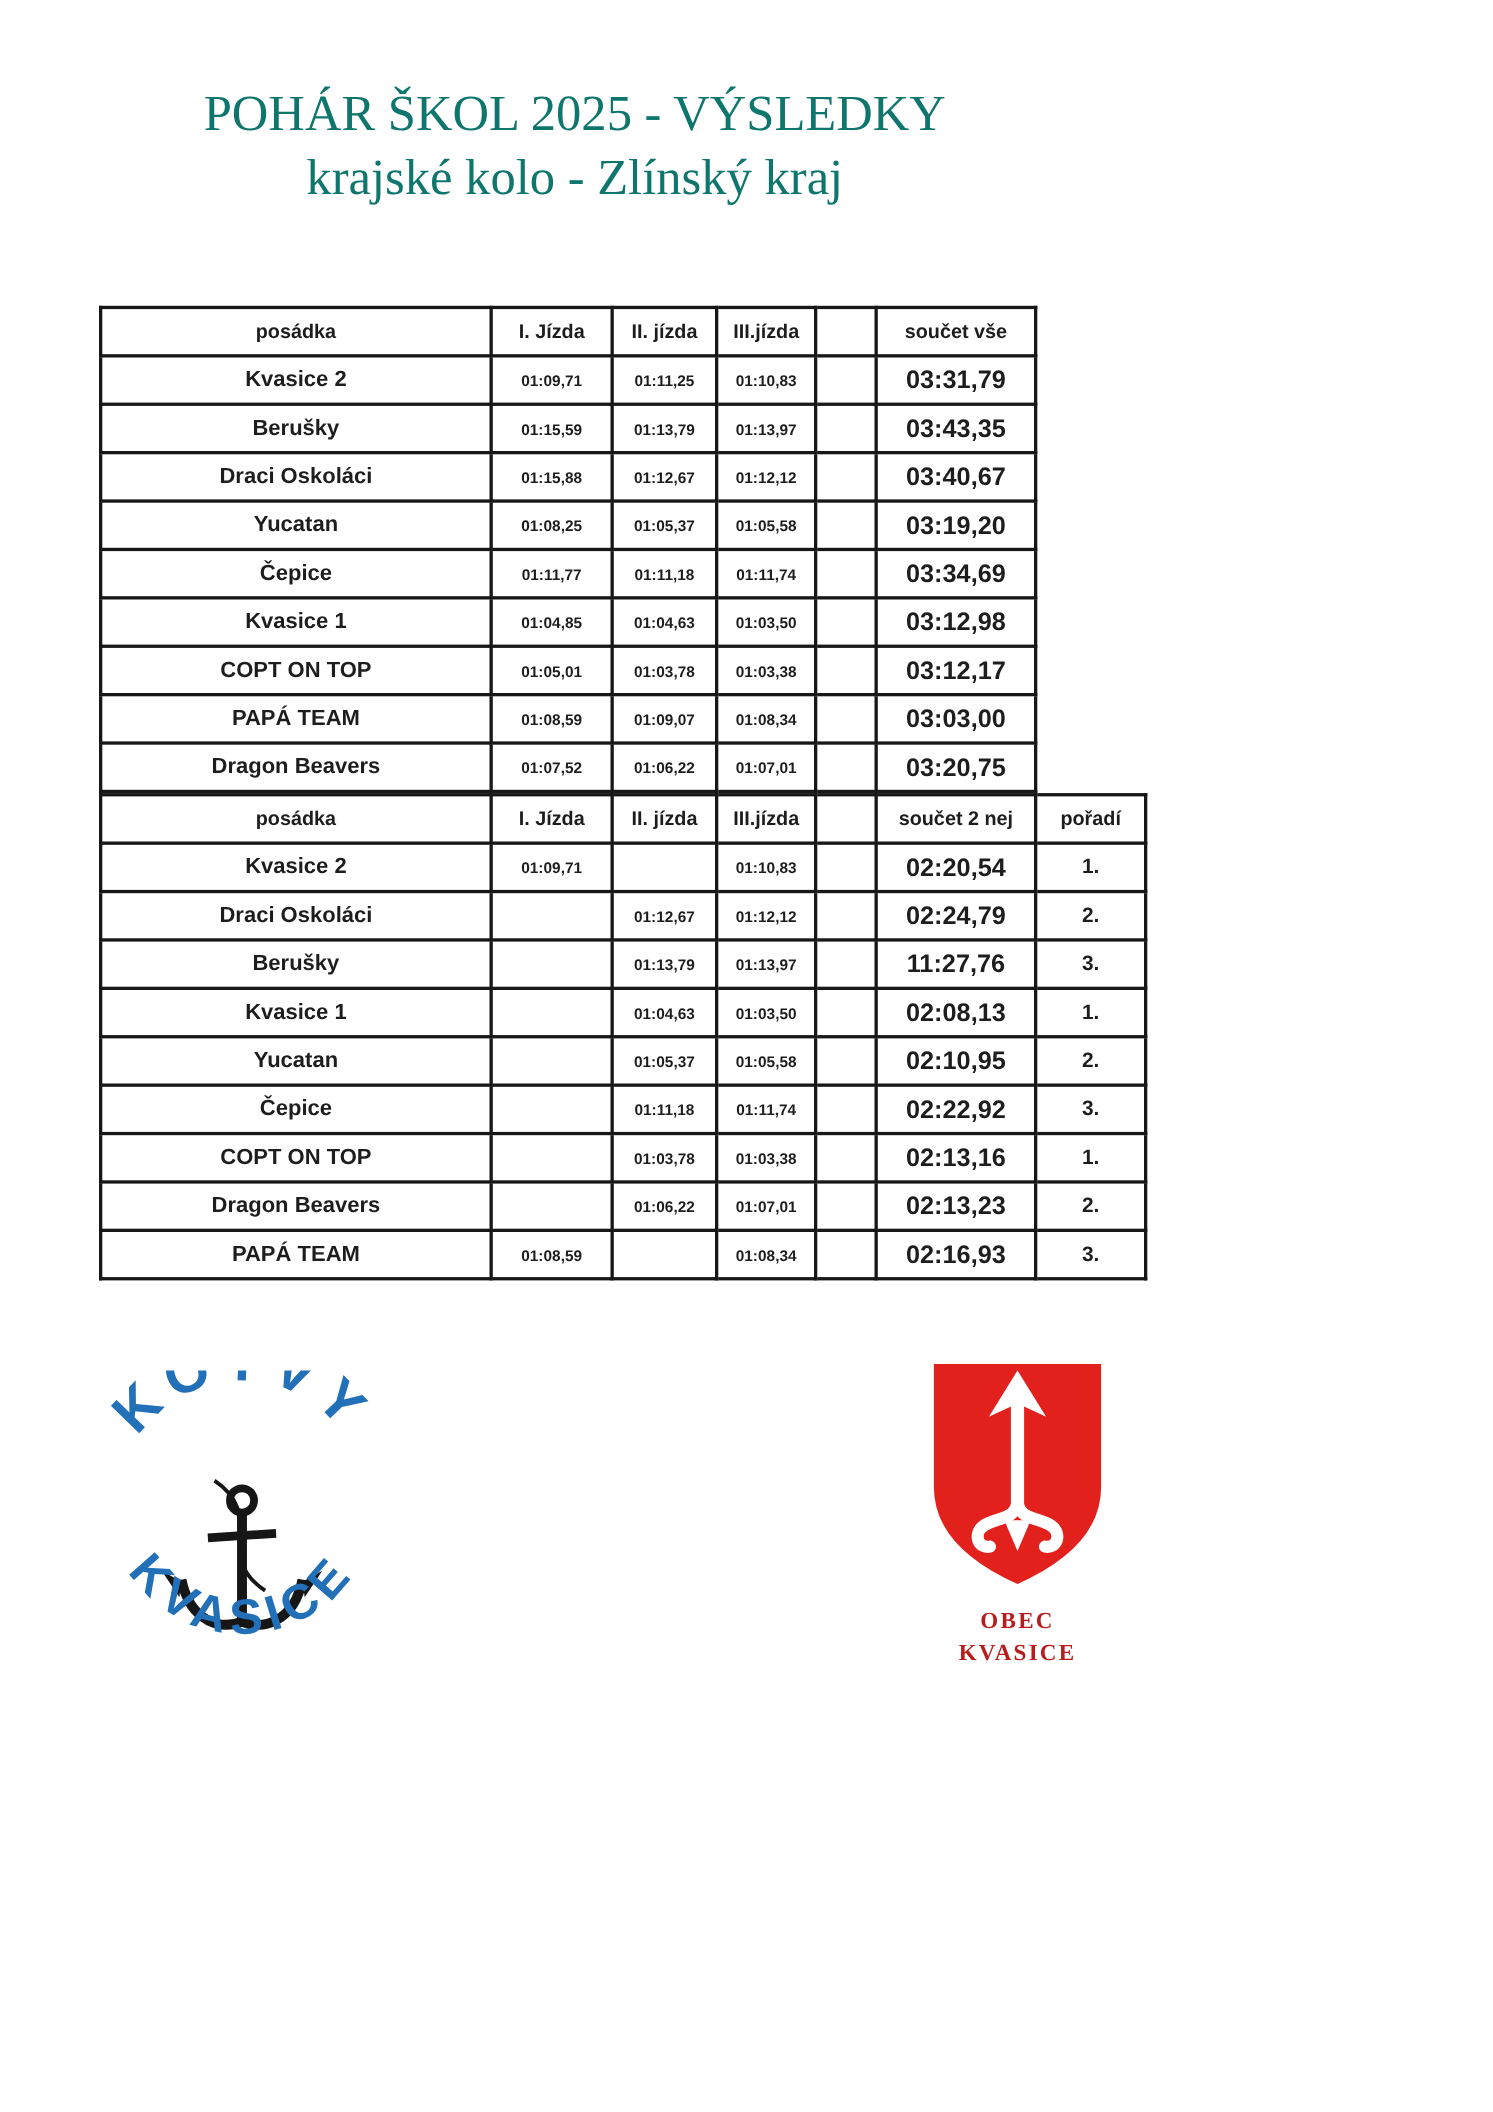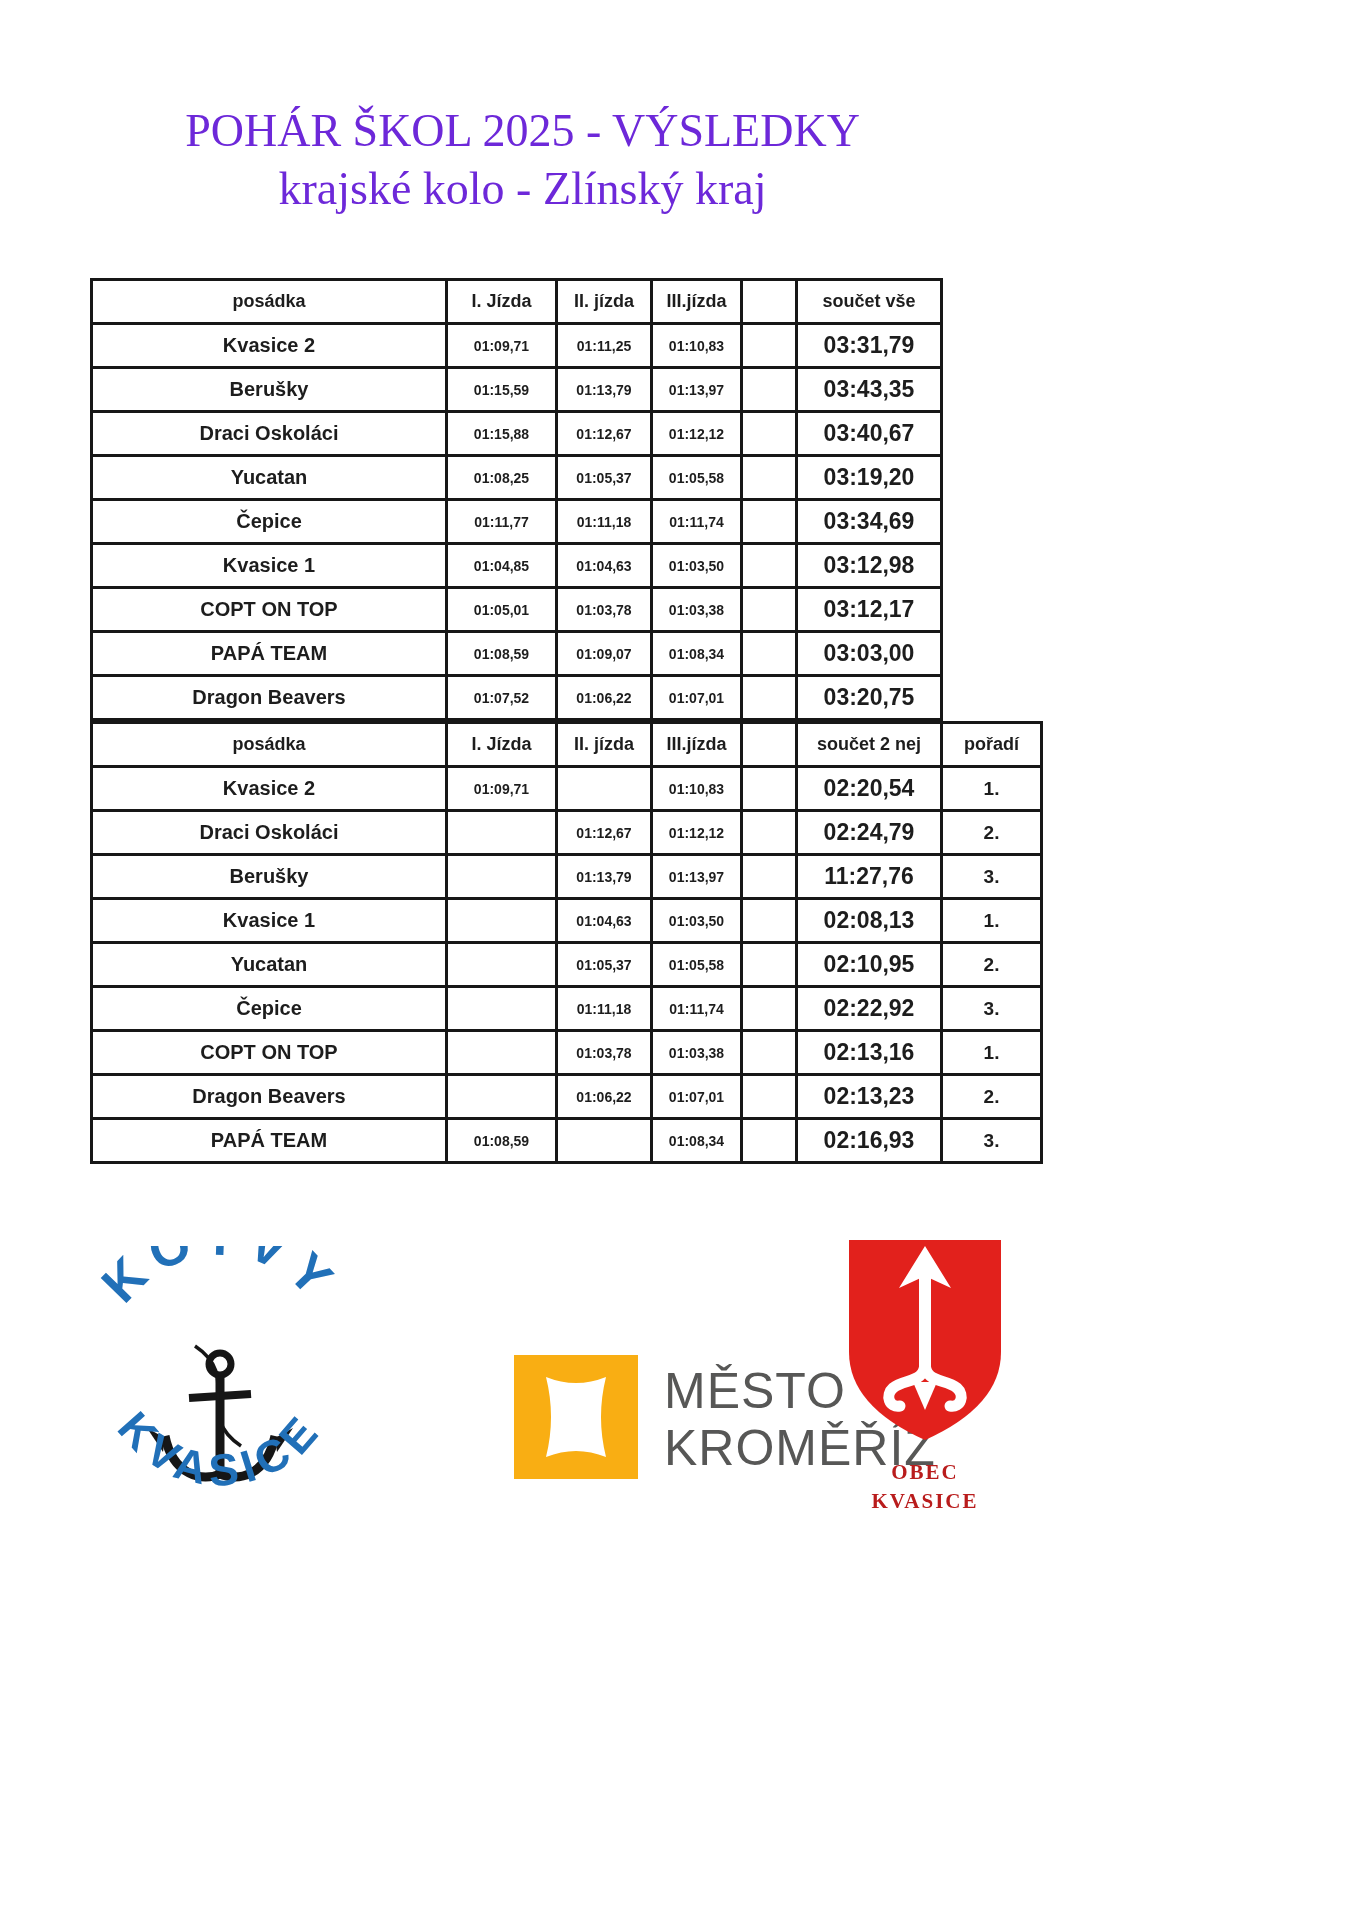--- a/index.html
+++ b/index.html
@@ -1,20 +1,20 @@
 <!DOCTYPE html>
 <html style="--row-blue: #dbe5f1; --row-green: #a9d18e; --row-yellow: #ffe28e; --border-dark: #171717; --kotvy-blue: #2170b8; --mesto-orange: #f9ae13; --mesto-text: #575756; --shield-red: #e2211c;"><head>
 <meta charset="utf-8">
 <style>
   html,body{margin:0;padding:0;background:#ffffff;}
   #page{position:relative;width:1357px;height:1920px;background:#ffffff;overflow:hidden;
         font-family:"Liberation Sans",sans-serif;}
 
   
-  .title-wrap{position:absolute;left:0;top:74px;width:1045px;text-align:center;color:#6d28d9;margin-top:28px;}
+  .title-wrap{position:absolute;left:0;top:74px;width:1045px;text-align:center;color:#0f766e;}
   .title-line{font-family:"Liberation Serif",serif;font-size:46px;line-height:58px;font-weight:400;}
 
   
   .tables-wrap{position:absolute;left:90px;top:278px;}
   table.results{border-collapse:collapse;table-layout:fixed;}
   table.results th,table.results td{
     border:3px solid var(--border-dark);
     height:41px;padding:0 4px;text-align:center;vertical-align:middle;
     font-family:"Liberation Sans",sans-serif;font-weight:bold;color:#1d1d1d;
     background:#fff;overflow:hidden;white-space:nowrap;}
@@ -278,30 +278,20 @@
       <path class="anchor-stroke" d="M 100 100 C 148 132 98 168 146 200" stroke-width="3.5"></path>
     </g>
     <text class="arc-text arc-top" text-anchor="middle">
       <textPath xlink:href="#arcTop" href="#arcTop" startOffset="50%">KOTVY</textPath>
     </text>
     <text class="arc-text arc-bottom" text-anchor="middle">
       <textPath xlink:href="#arcBottom" href="#arcBottom" startOffset="50%">KVASICE</textPath>
     </text>
   </svg>
 
-  <div class="mesto-wrap">
-    <svg class="mesto-square" viewBox="0 0 124 124" xmlns="http://www.w3.org/2000/svg">
-      <rect class="sq" x="0" y="0" width="124" height="124"></rect>
-      <path class="pillow" d="M32,22 Q62,34 92,22 Q82,62 92,102 Q62,90 32,102 Q42,62 32,22 Z"></path>
-    </svg>
-    <div class="mesto-text">
-      <div>MĚSTO</div>
-      <div>KROMĚŘÍŽ</div>
-    </div>
-  </div>
 
   <div class="obec-wrap">
     <svg width="164" height="212" viewBox="0 0 164 212" xmlns="http://www.w3.org/2000/svg">
       <path class="shield-red" d="M6,4 H158 V116 Q158,170 82,204 Q6,170 6,116 Z"></path>
       <g>
         <path class="emblem-fill" d="M82,10 L108,52 L82,40 L56,52 Z"></path>
         <rect class="emblem-fill" x="76" y="38" width="12" height="92"></rect>
         <path class="emblem-stroke" d="M82,126 C82,148 62,142 50,152 C42,159 46,172 57,170" stroke-width="11"></path>
         <path class="emblem-stroke" d="M82,126 C82,148 102,142 114,152 C122,159 118,172 107,170" stroke-width="11"></path>
         <path class="emblem-fill" d="M70,146 L94,146 L82,174 Z"></path>

